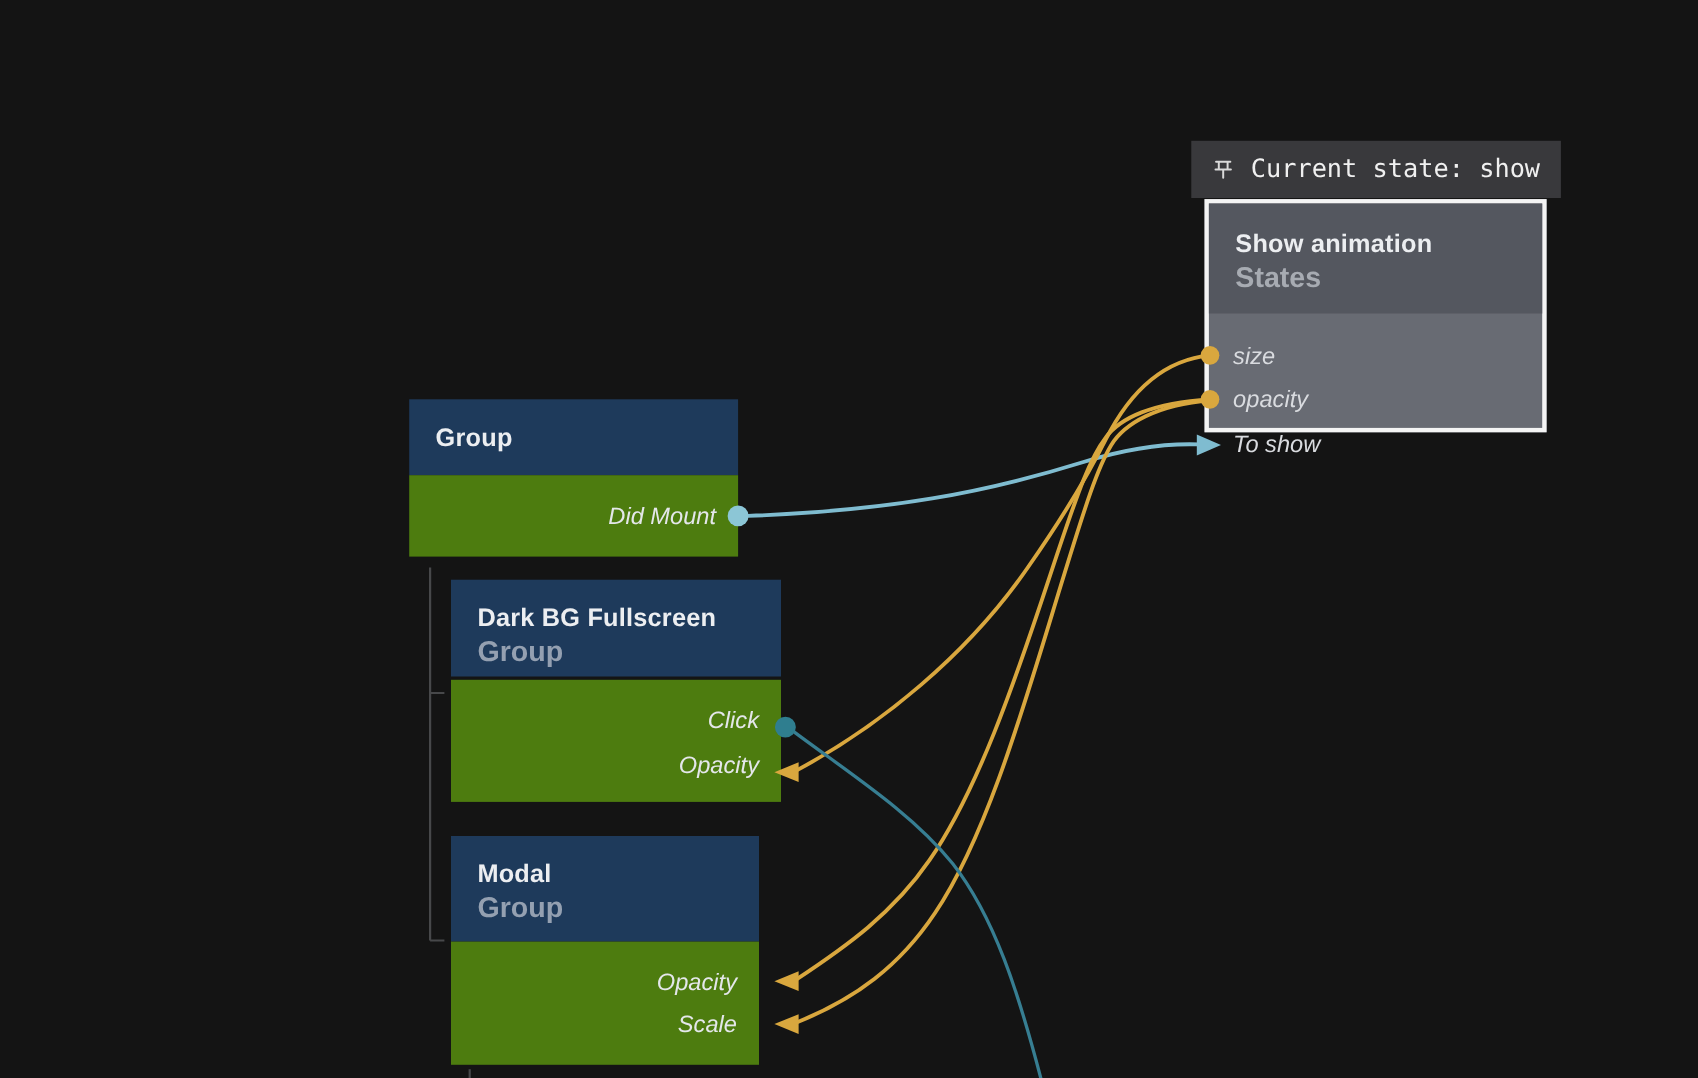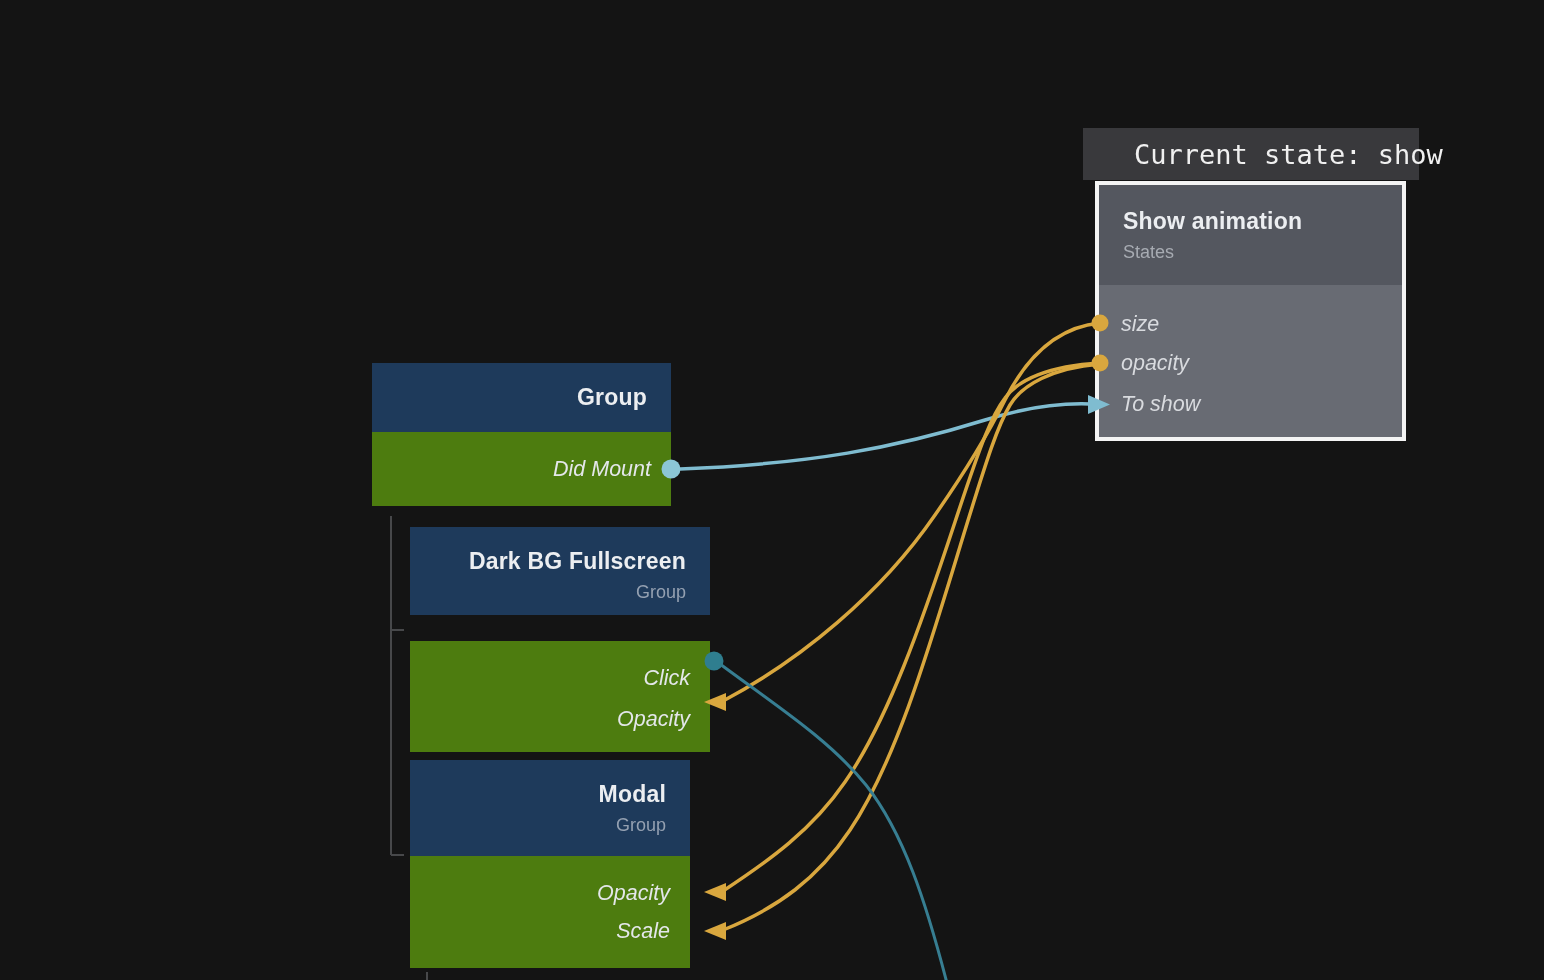--- a/index.html
+++ b/index.html
@@ -12,56 +12,56 @@
   }
 
   
   .node { position: absolute; }
   .node .header { position: relative; width: 100%; padding: 19px 24px 0 24px; }
   .node .title {
     font-size: 23px; font-weight: 700; color: #eceef1;
     line-height: 31px; letter-spacing: 0.2px; white-space: nowrap;
   }
   .node .subtitle {
-    font-size: 18px; font-weight: 400; line-height: 31px; white-space: nowrap;
+    font-size: 26px; font-weight: 700; line-height: 31px; white-space: nowrap;
   }
   .port-row { position: absolute; height: 28px; display: flex; align-items: center; }
   .port-row.right { right: 20px; justify-content: flex-end; }
   .port-row.left { left: 22px; justify-content: flex-start; }
   .port-label { font-size: 21.5px; line-height: 28px; white-space: nowrap; font-style: italic; }
 
   
   .blue-node .header-bg { background: #1e3a5b; }
   .blue-node .body-bg   { background: #4d7c0f; }
   .blue-node .subtitle  { color: #94a0b1; }
   .blue-node .port-label { color: #e4e7ea; }
-  .blue-node .section { position: absolute; left: 0; width: 100%; text-align: right; }
+  .blue-node .section { position: absolute; left: 0; width: 100%; }
 
   #group-node   { left: 372px; top: 363px; width: 299px; height: 143px; }
   #darkbg-node  { left: 410px; top: 527px; width: 300px; height: 208px; }
   #modal-node   { left: 410px; top: 760px; width: 280px; height: 208px; }
 
   
   #state-node {
-    left: 1095px; top: 181px; width: 311px; height: 260px;
+    left: 1095px; top: 181px; width: 311px; height: 212px;
     border: 4px solid #f4f4f4; background: #686b73;
   }
   #state-node .header-bg { background: #54575f; }
   #state-node .subtitle { color: #a7abb2; }
   #state-node .port-label { color: #d9dbdf; }
 
   
   #state-pill {
     position: absolute; left: 1083px; top: 128px; width: 336px; height: 52px;
     background: #39393c; display: flex; align-items: center; padding: 0 18px;
     gap: 14px;
   }
   #state-pill .pill-text {
     font-family: "DejaVu Sans Mono", monospace;
-    font-size: 27px; color: #f0f0f0; white-space: nowrap; margin-left: 19px;
+    font-size: 23px; color: #f0f0f0; white-space: nowrap;
   }
 
   
   #wires { position: absolute; left: 0; top: 0; width: 1544px; height: 980px; pointer-events: none; }
 </style>
 </head>
 <body>
 
 <div class="stage">
 
@@ -78,21 +78,21 @@
     </div>
   </div>
 
   <div class="node blue-node" id="darkbg-node">
     <div class="section header-bg" style="top:0; height:88px;">
       <div class="header">
         <div class="title">Dark BG Fullscreen</div>
         <div class="subtitle">Group</div>
       </div>
     </div>
-    <div class="section body-bg" style="top:114px; height:111px;">
+    <div class="section body-bg" style="top:91px; height:111px;">
       <div class="port-row right" style="top:23px;">
         <span class="port-label">Click</span>
       </div>
       <div class="port-row right" style="top:64px;">
         <span class="port-label">Opacity</span>
       </div>
     </div>
   </div>
 
   <div class="node blue-node" id="modal-node">

